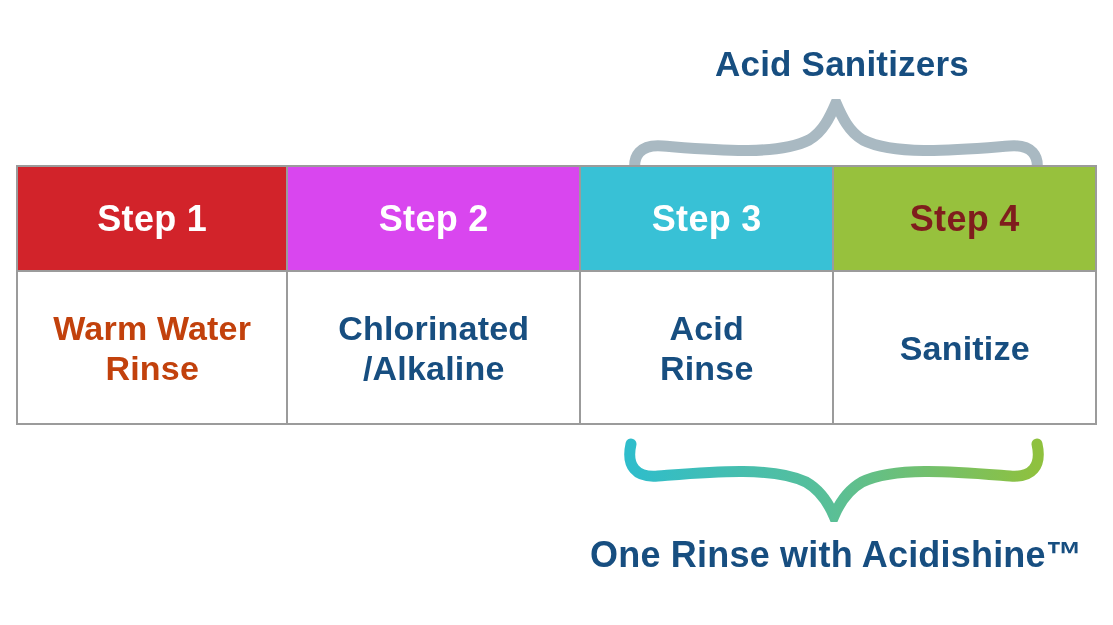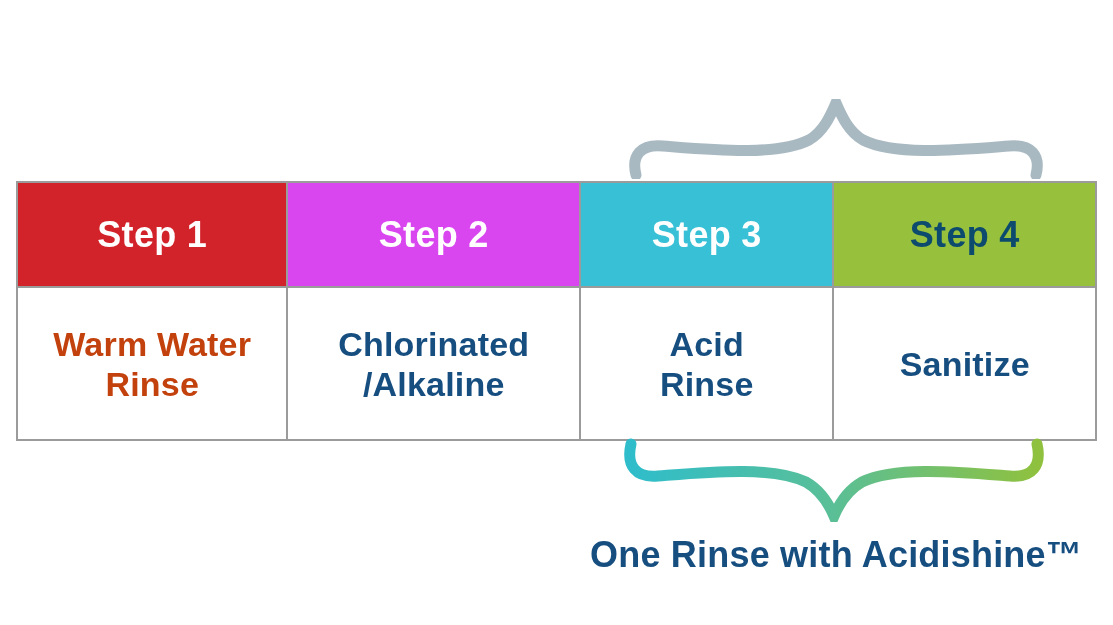--- a/index.html
+++ b/index.html
@@ -31,21 +31,21 @@
     top: 99px;
   }
   .brace-bottom {
     position: absolute;
     left: 624px;
     top: 438px;
   }
   .steps-table {
     position: absolute;
     left: 16px;
-    top: 181px;
+    top: 165px;
     width: 1081px;
     height: 260px;
     box-sizing: border-box;
     border: 2px solid #9B9B9B;
     background: #9B9B9B;
     display: grid;
     grid-template-columns: 269fr 291fr 252fr 261fr;
     grid-template-rows: 103fr 150fr;
     gap: 2px;
   }
@@ -79,30 +79,31 @@
     font-size: 36px;
     font-weight: 600;
     letter-spacing: 0.2px;
   }
 </style>
 </head>
 <body>
 
 <div class="stage">
 
+  <div class="title" style="color: rgb(23, 78, 128);">Acid Sanitizers</div>
 
   <svg class="brace-top" width="414" height="80" viewBox="0 0 414 80">
     <path d="M 7 76 C 2 56, 12 45, 34 47 C 86 51, 148 57, 180 41 C 194 33, 201 18, 207 4 C 213 18, 220 33, 234 41 C 266 57, 328 51, 380 47 C 402 45, 412 56, 407 76" fill="none" stroke-width="11" stroke-linecap="round" stroke="#A9B9C2"></path>
   </svg>
 
   <div class="steps-table" style="background-color: rgb(155, 155, 155); border-color: rgb(155, 155, 155);">
     <div class="hcell" style="background-color: rgb(210, 35, 42); color: rgb(255, 255, 255);">Step 1</div>
     <div class="hcell" style="background-color: #d946ef; color: rgb(255, 255, 255);">Step 2</div>
     <div class="hcell" style="background-color: rgb(56, 193, 214); color: rgb(255, 255, 255); text-align: center;">Step 3</div>
-    <div class="hcell" style="background-color: rgb(151, 193, 61); color: #0c4a6e;">Step 4</div>
+    <div class="hcell" style="background-color: rgb(151, 193, 61); color: #7f1d1d;">Step 4</div>
 
     <div class="bcell" style="color: #c2410c;">Warm Water
 Rinse</div>
     <div class="bcell" style="color: rgb(23, 78, 128);">Chlorinated
 /Alkaline</div>
     <div class="bcell" style="color: rgb(23, 78, 128);">Acid
 Rinse</div>
     <div class="bcell" style="color: rgb(23, 78, 128);">Sanitize</div>
   </div>
 

